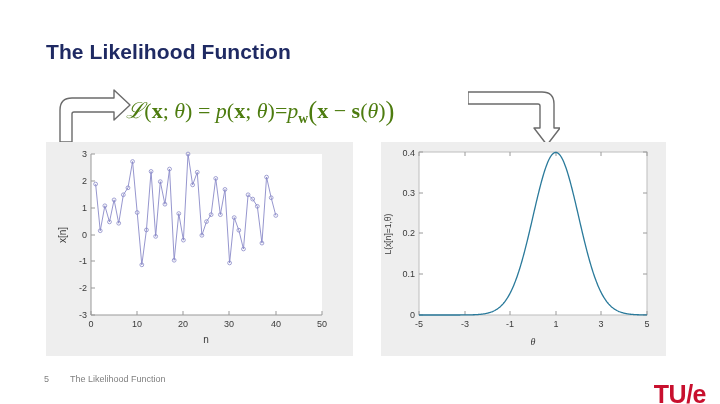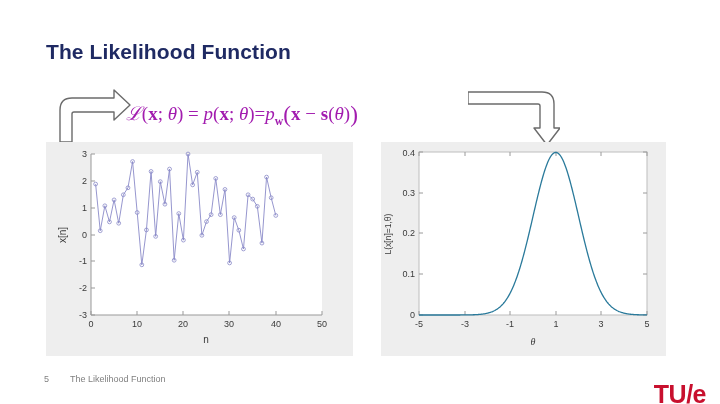--- a/index.html
+++ b/index.html
@@ -37,24 +37,24 @@
   .formula-row {
     position: absolute;
     left: 0;
     top: 86px;
     width: 720px;
     height: 62px;
   }
   .formula {
     position: absolute;
     left: 126px;
-    top: 14px;
+    top: 8px;
     font-family: "Liberation Serif", serif;
-    font-size: 19px;
-    color: #a21caf;
+    font-size: 22px;
+    color: #4d7c0f;
     white-space: nowrap;
   }
   .formula .cal { font-style: italic; font-family: "DejaVu Serif", serif; }
   .formula .bf  { font-weight: bold; }
   .formula .it  { font-style: italic; }
   .formula .sub {
     font-size: 0.62em;
     vertical-align: sub;
     font-weight: bold;
   }

